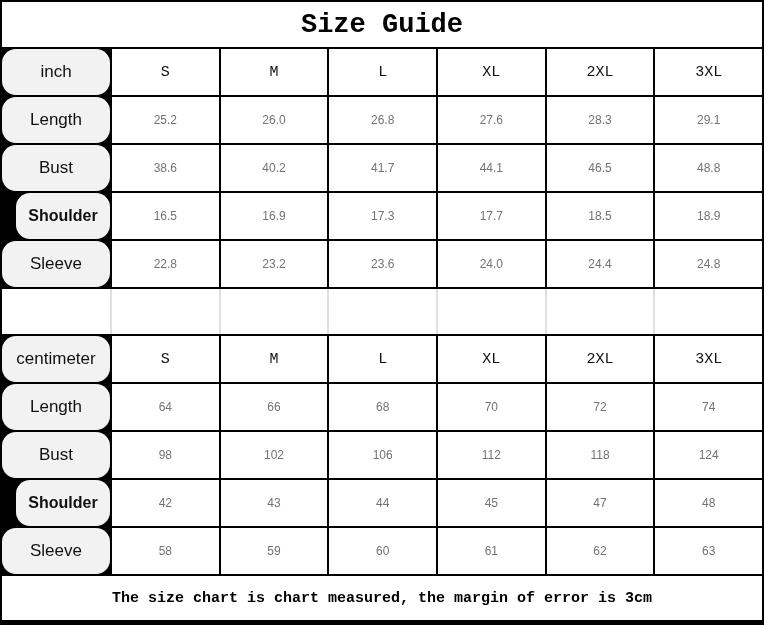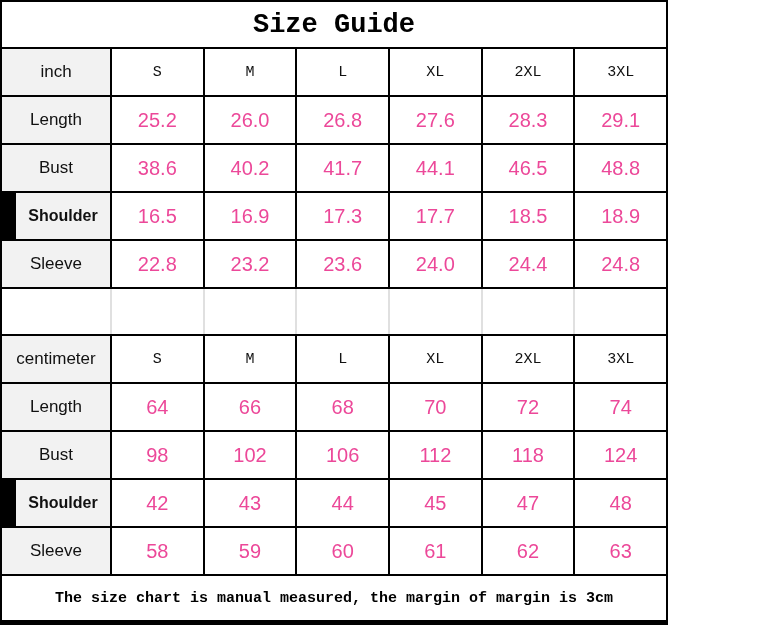--- a/index.html
+++ b/index.html
@@ -2,21 +2,21 @@
 <html style="--border: #000000; --label-bg: #f2f2f2; --spacer-divider: #e0e0e0; --text: #111111;"><head>
 <meta charset="utf-8">
 <style>
   html, body {
     margin: 0;
     padding: 0;
     background: #ffffff;
   }
   .sheet {
     box-sizing: border-box;
-    width: 668px;
+    width: 764px;
     height: 625px;
     border: 2px solid var(--border, #000);
     border-bottom-width: 5px;
     background: var(--border, #000); 
     display: grid;
     grid-template-columns: 108px repeat(6, 1fr);
     grid-template-rows: 45px repeat(5, 46px) 45px repeat(5, 46px) 44px;
     gap: 2px;
   }
   .cell {
@@ -37,30 +37,31 @@
   .size {
     font-family: "Liberation Mono", "DejaVu Sans Mono", monospace;
     font-size: 15px;
     color: #111;
   }
   .label {
     font-family: "Liberation Sans", sans-serif;
     font-size: 17px;
     background: var(--label-bg, #f2f2f2);
     color: #111;
+    border-radius: 14px;
   }
   .label.bold {
     font-weight: bold;
     font-size: 16px;
     margin-left: 14px;
   }
   .value {
     font-family: "Liberation Sans", sans-serif;
-    font-size: 20px;
-    color: #ec4899;
+    font-size: 12px;
+    color: #737373;
   }
   .spacer { padding: 0; }
   .spacer-grid {
     display: grid;
     width: 100%;
     height: 100%;
     grid-template-columns: 108px repeat(6, 1fr);
     gap: 2px;
     background: var(--spacer-divider, #e0e0e0); 
   }
@@ -88,15 +89,15 @@
       <div></div>
       <div></div>
       <div></div>
       <div></div>
       <div></div>
     </div>
   </div>
 
   <div id="section-1" style="display:contents"><div class="cell label">centimeter</div><div class="cell size">S</div><div class="cell size">M</div><div class="cell size">L</div><div class="cell size">XL</div><div class="cell size">2XL</div><div class="cell size">3XL</div><div class="cell label">Length</div><div class="cell value">64</div><div class="cell value">66</div><div class="cell value">68</div><div class="cell value">70</div><div class="cell value">72</div><div class="cell value">74</div><div class="cell label">Bust</div><div class="cell value">98</div><div class="cell value">102</div><div class="cell value">106</div><div class="cell value">112</div><div class="cell value">118</div><div class="cell value">124</div><div class="cell label bold">Shoulder</div><div class="cell value">42</div><div class="cell value">43</div><div class="cell value">44</div><div class="cell value">45</div><div class="cell value">47</div><div class="cell value">48</div><div class="cell label">Sleeve</div><div class="cell value">58</div><div class="cell value">59</div><div class="cell value">60</div><div class="cell value">61</div><div class="cell value">62</div><div class="cell value">63</div></div>
 
-  <div class="cell span-all footer">The size chart is manual measured, the margin of margin is 3cm</div>
+  <div class="cell span-all footer">The size chart is chart measured, the margin of error is 3cm</div>
 
 </div>
 
 </body></html>

